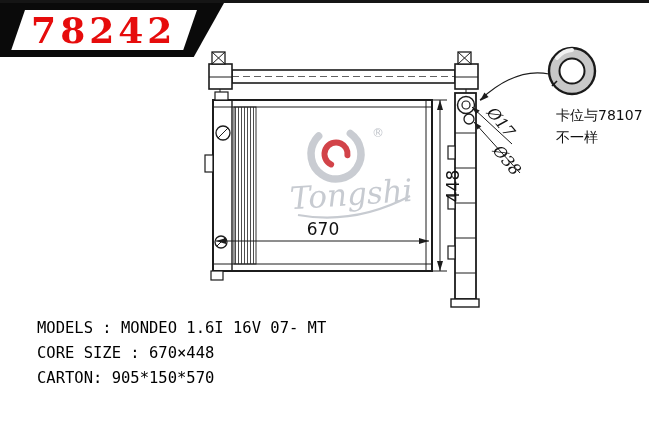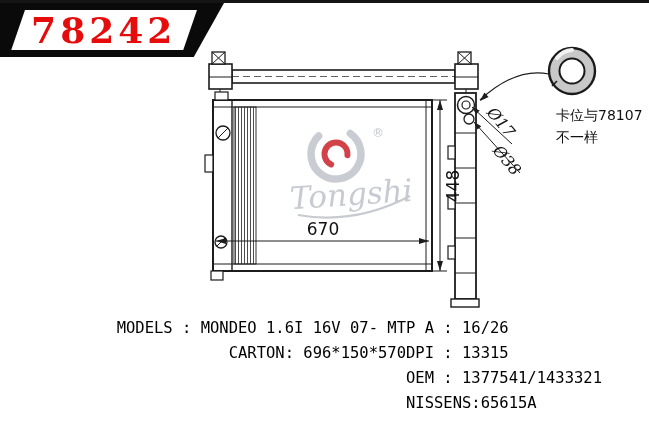--- a/index.html
+++ b/index.html
@@ -24,21 +24,21 @@
     color:#e60c0c;letter-spacing:4px;line-height:1;
   }
   
   .drawing{position:absolute;left:0;top:0;}
   
   .specs{
     position:absolute;left:37px;top:313px;width:606px;display:flex;color:#000;
     font-family:"DejaVu Sans Mono","Liberation Mono",monospace;font-size:15.5px;
   }
   .spec-col{display:flex;flex-direction:column;}
-  .spec-col.left{width:369px;text-align:right;}
+  .spec-col.left{width:369px;}
   .spec-row{height:25px;line-height:25px;white-space:nowrap;}
 </style>
 </head>
 <body>
 
 <div class="page">
 
   <div class="badge">
     <div class="badge-plate">
       <span class="badge-num">78242</span>
@@ -145,23 +145,18 @@
       <circle cx="336" cy="151" r="11.5" stroke="#cc2a30" stroke-width="6" fill="none" stroke-dasharray="50 23" stroke-linecap="round" transform="rotate(115 336 151)"></circle>
       <text x="372" y="134" font-size="12" fill="#b9bdc4" font-family="DejaVu Sans, sans-serif">®</text>
       <text x="352" y="202" text-anchor="middle" font-size="31" font-style="italic" fill="#c0c4cb" font-family="DejaVu Serif, serif" transform="rotate(-4 352 202)">Tongshi</text>
       <path d="M 298 212 Q 355 222 410 193" stroke="#c0c4cb" stroke-width="2.2" fill="none"></path>
     </g>
   </svg>
 
   <div class="specs">
     <div class="spec-col left">
       <div class="spec-row">MODELS : MONDEO 1.6I 16V 07- MT</div>
-      <div class="spec-row">CARTON: 696*150*570</div>
-    </div>
-    <div class="spec-col right">
-      <div class="spec-row">P A : 16/26</div>
-      <div class="spec-row">DPI : 13315</div>
-      <div class="spec-row">OEM : 1377541/1433321</div>
-      <div class="spec-row">NISSENS:65615A</div>
+      <div class="spec-row">CORE SIZE : 670×448</div>
+      <div class="spec-row">CARTON: 905*150*570</div>
     </div>
   </div>
 
 </div>
 
 </body></html>

